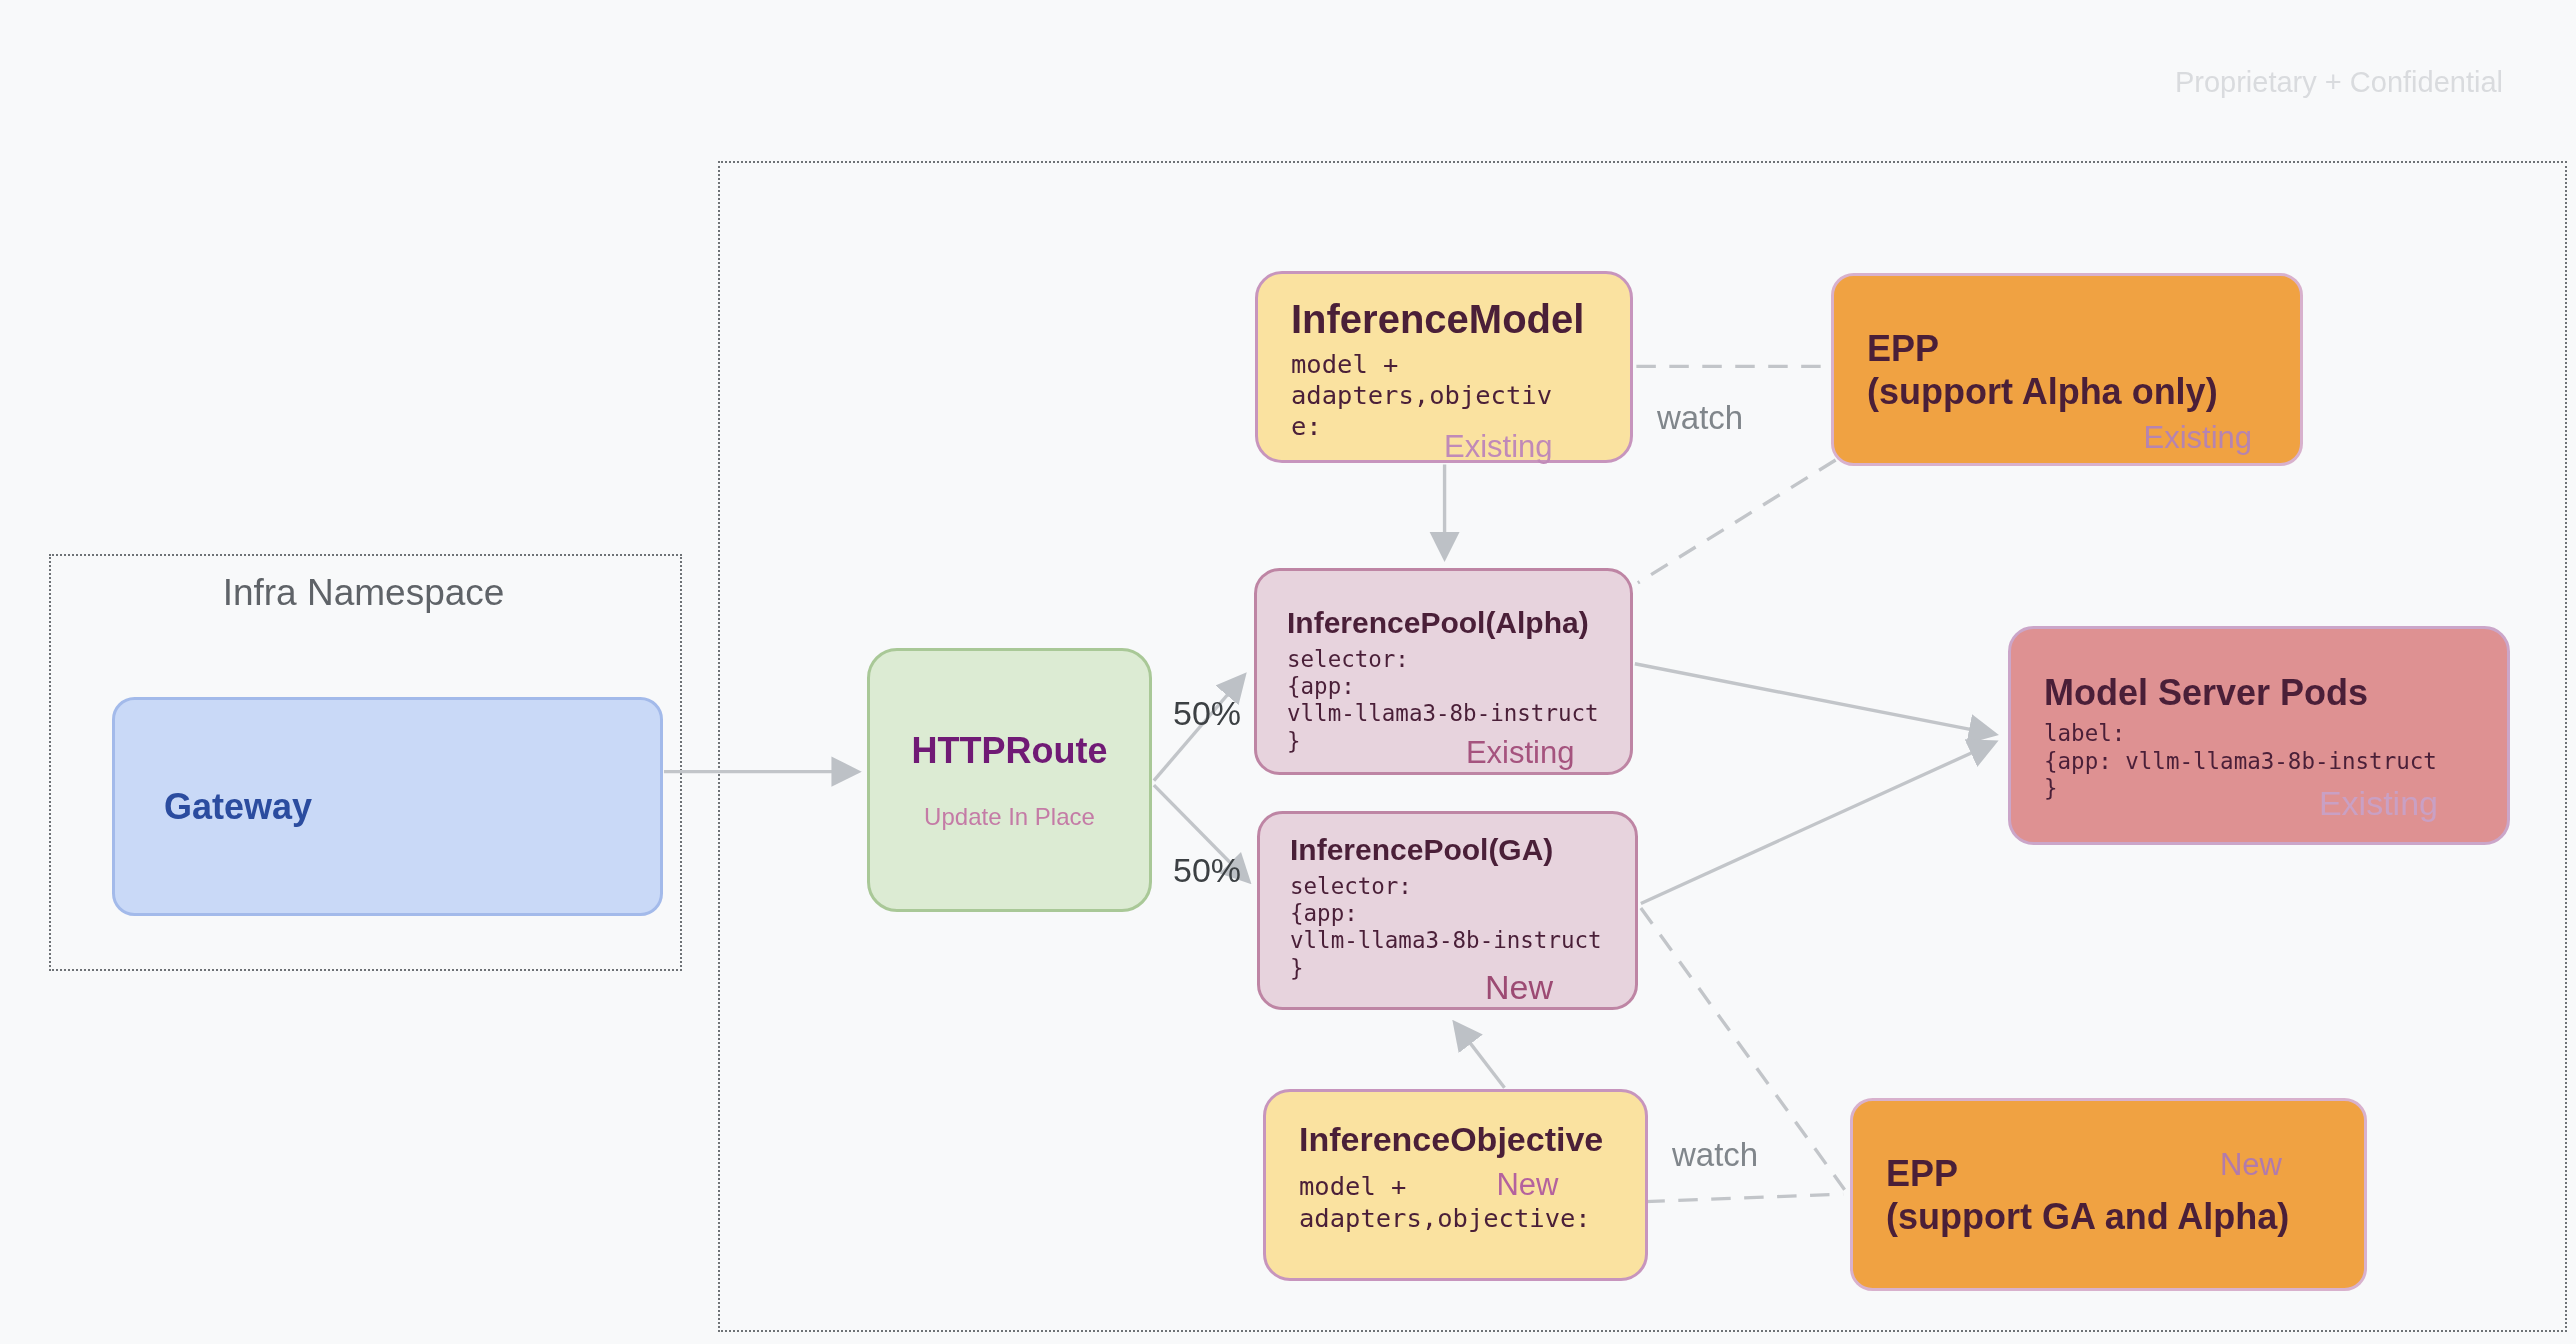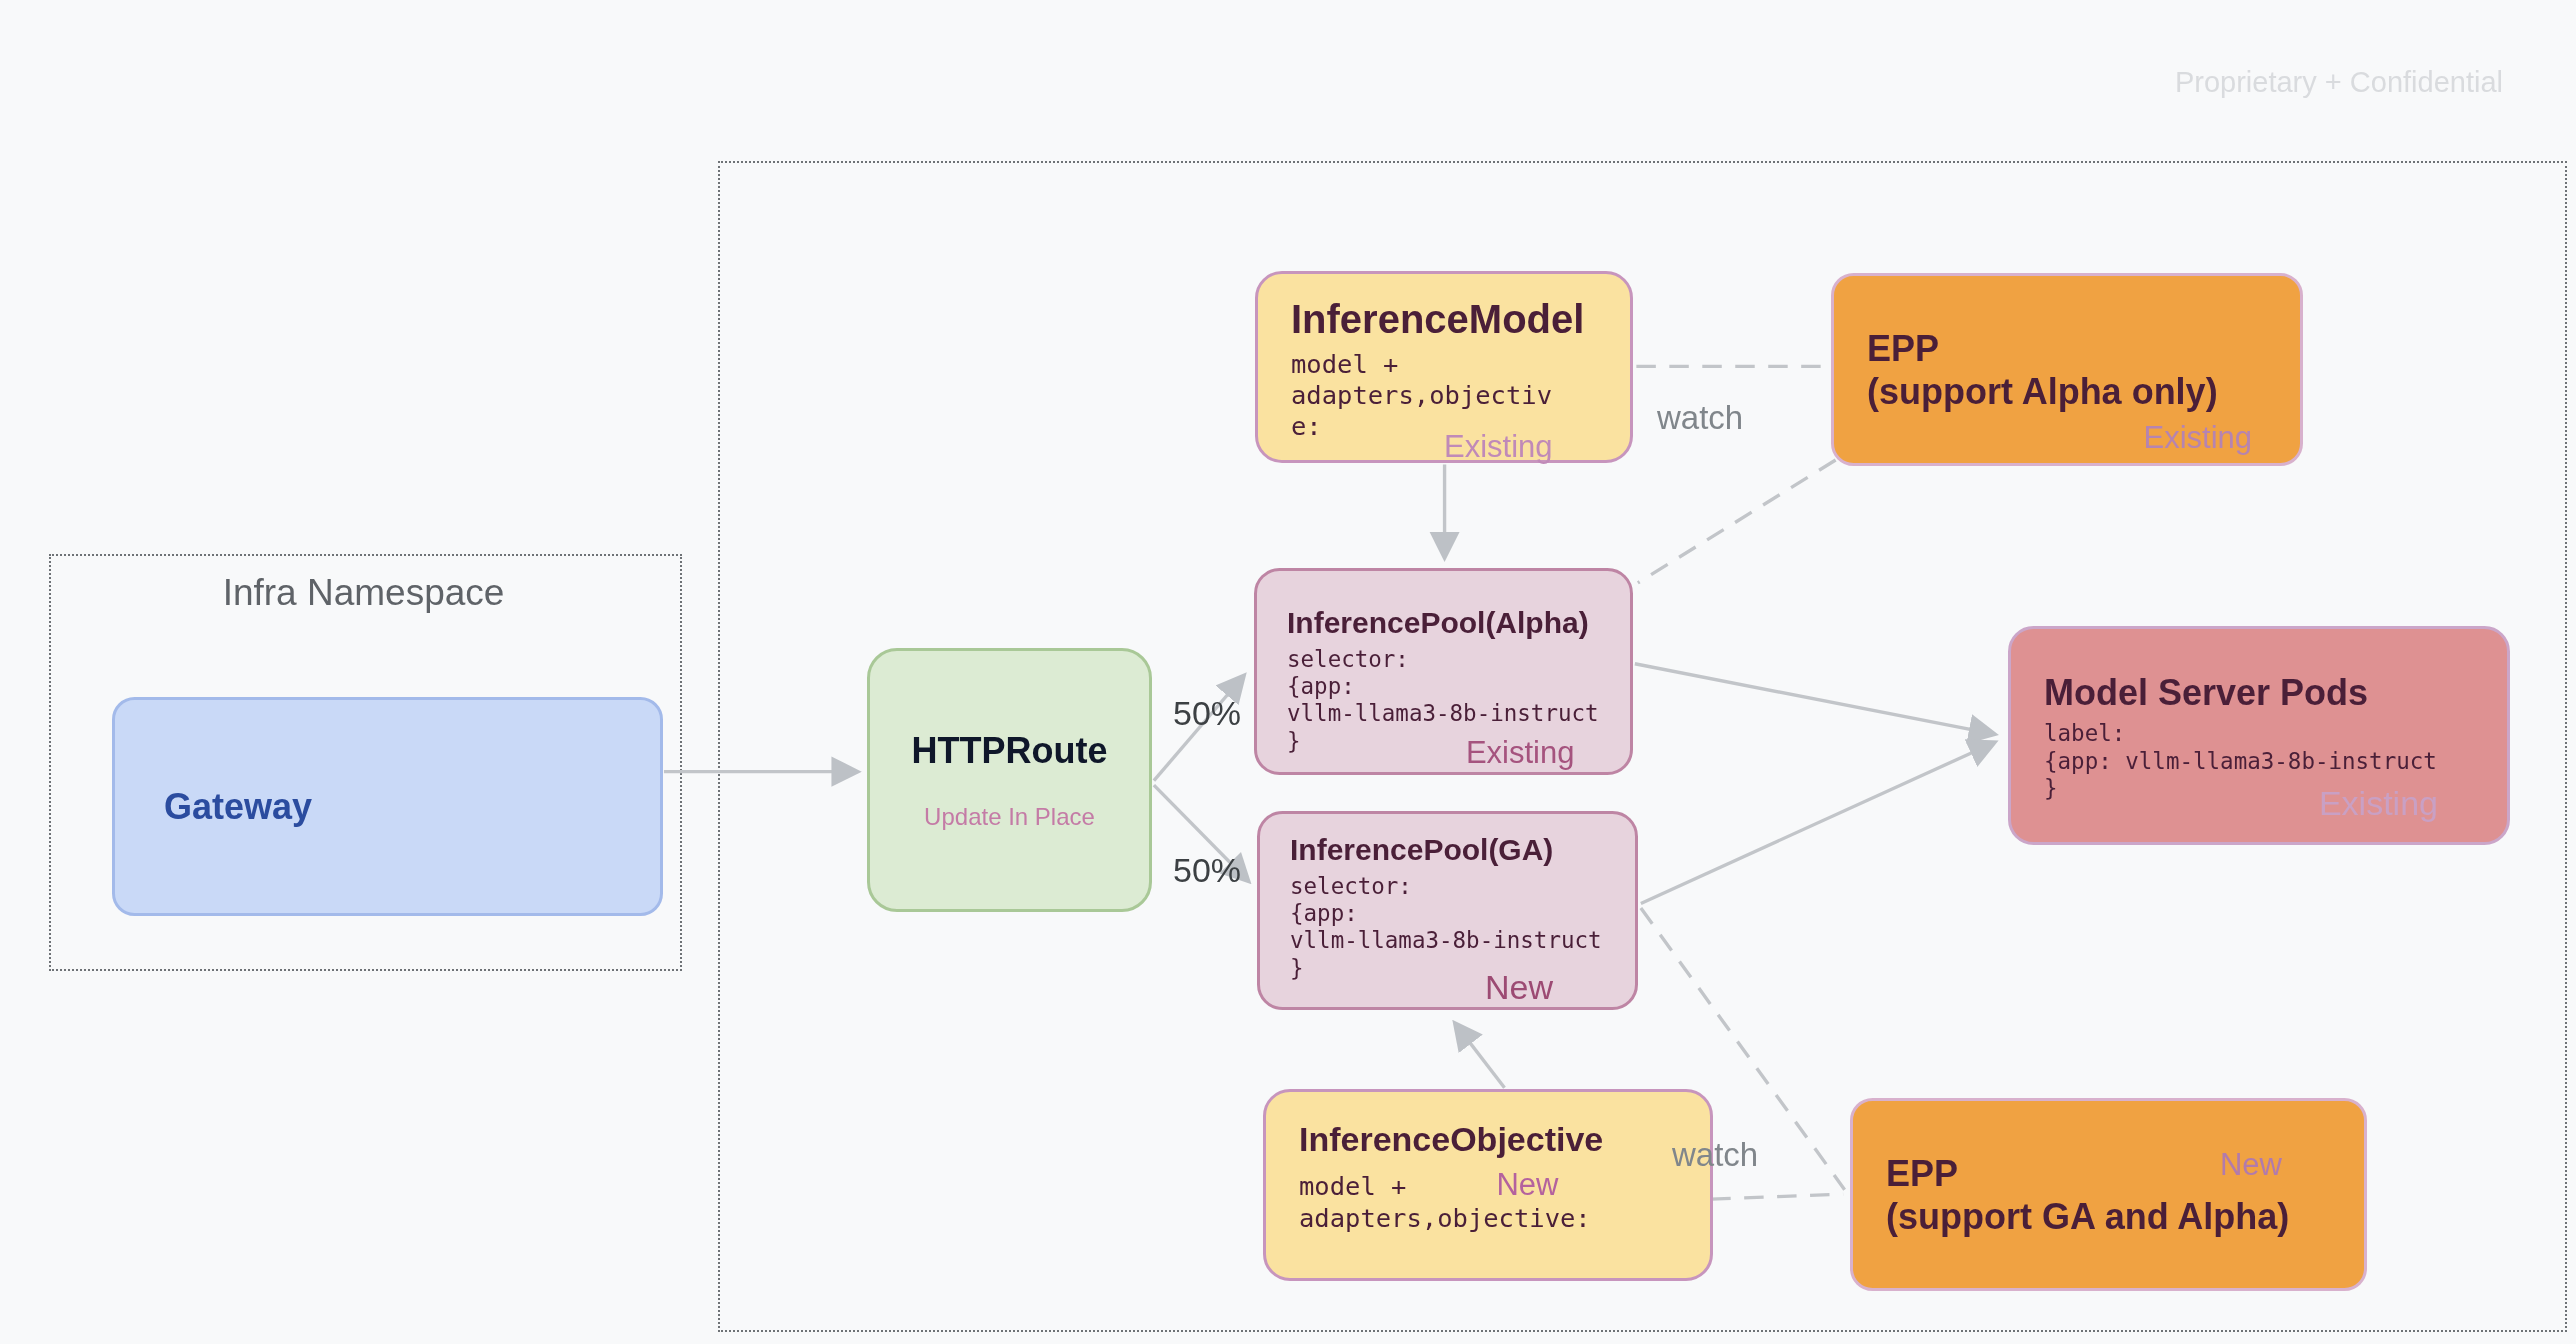--- a/index.html
+++ b/index.html
@@ -14,21 +14,21 @@
   .tag{position:absolute;font-size:31px;white-space:nowrap;}
   .edge-label{position:absolute;white-space:nowrap;}
   svg.connectors{position:absolute;top:0;left:0;pointer-events:none;}
 
   
   #gateway{left:112px;top:697px;width:551px;height:219px;background:#C9D9F7;border-color:#A3BAEA;border-radius:22.5px;}
   #gateway .title{position:absolute;left:49px;top:50%;transform:translateY(-50%);font-size:36px;color:#2B4C9F;}
 
   #httproute{left:867px;top:648px;width:285px;height:264px;background:#DCEBD3;border-color:#A9C897;border-radius:30px;
     display:flex;flex-direction:column;justify-content:center;align-items:center;gap:31px;}
-  #httproute .title{font-size:36px;color:#0f172a;}
+  #httproute .title{font-size:36px;color:#701a75;}
   #httproute .subtitle{font-size:24px;color:#C47BA6;}
 
   #inference-model{left:1255px;top:271px;width:378px;height:192px;background:#FAE2A0;border-color:#C795BD;border-radius:27px;
     padding:21px 0 0 33px;}
   #inference-model .title{font-size:40px;}
   #inference-model .body{font-size:25.5px;margin-top:6px;}
   #inference-model .tag{left:50%;bottom:-4.5px;color:#C08AB8;}
 
   #epp-alpha{left:1831px;top:273px;width:472px;height:193px;background:#F0A242;border-color:#D8B1CD;border-radius:22.5px;}
   #epp-alpha .title{position:absolute;left:33px;top:50%;transform:translateY(-50%);font-size:36px;white-space:pre-line;}
@@ -45,21 +45,21 @@
   #pool-ga .title{font-size:30px;}
   #pool-ga .body{font-size:22.5px;margin-top:4.5px;}
   #pool-ga .tag{left:60%;bottom:0px;color:#9C4A73;font-size:34px;}
 
   #model-server-pods{left:2008px;top:626px;width:502px;height:219px;background:#DE9192;border-color:#CBA6C9;
     padding:42px 0 0 33px;}
   #model-server-pods .title{font-size:36px;}
   #model-server-pods .body{font-size:22.5px;margin-top:6px;}
   #model-server-pods .tag{right:69px;bottom:19.5px;color:#C9A0C4;font-size:34px;}
 
-  #inference-objective{left:1263px;top:1089px;width:450px;height:192px;background:#FAE2A0;border-color:#C795BD;border-radius:27px;
+  #inference-objective{left:1263px;top:1089px;width:385px;height:192px;background:#FAE2A0;border-color:#C795BD;border-radius:27px;
     padding:27px 0 0 33px;}
   #inference-objective .title{font-size:34px;}
   #inference-objective .row{display:flex;align-items:baseline;gap:90px;margin-top:7.5px;}
   #inference-objective .tag{position:static;color:#B4629E;}
   #inference-objective .body2{font-size:25.5px;}
   #inference-objective .body1{font-size:25.5px;}
 
   #epp-ga{left:1850px;top:1098px;width:517px;height:193px;background:#F0A242;border-color:#D8B1CD;border-radius:22.5px;}
   #epp-ga .title{position:absolute;left:33px;top:50%;transform:translateY(-50%);font-size:36px;white-space:pre-line;}
   #epp-ga .tag{right:82px;top:46px;color:#B27BAB;}

